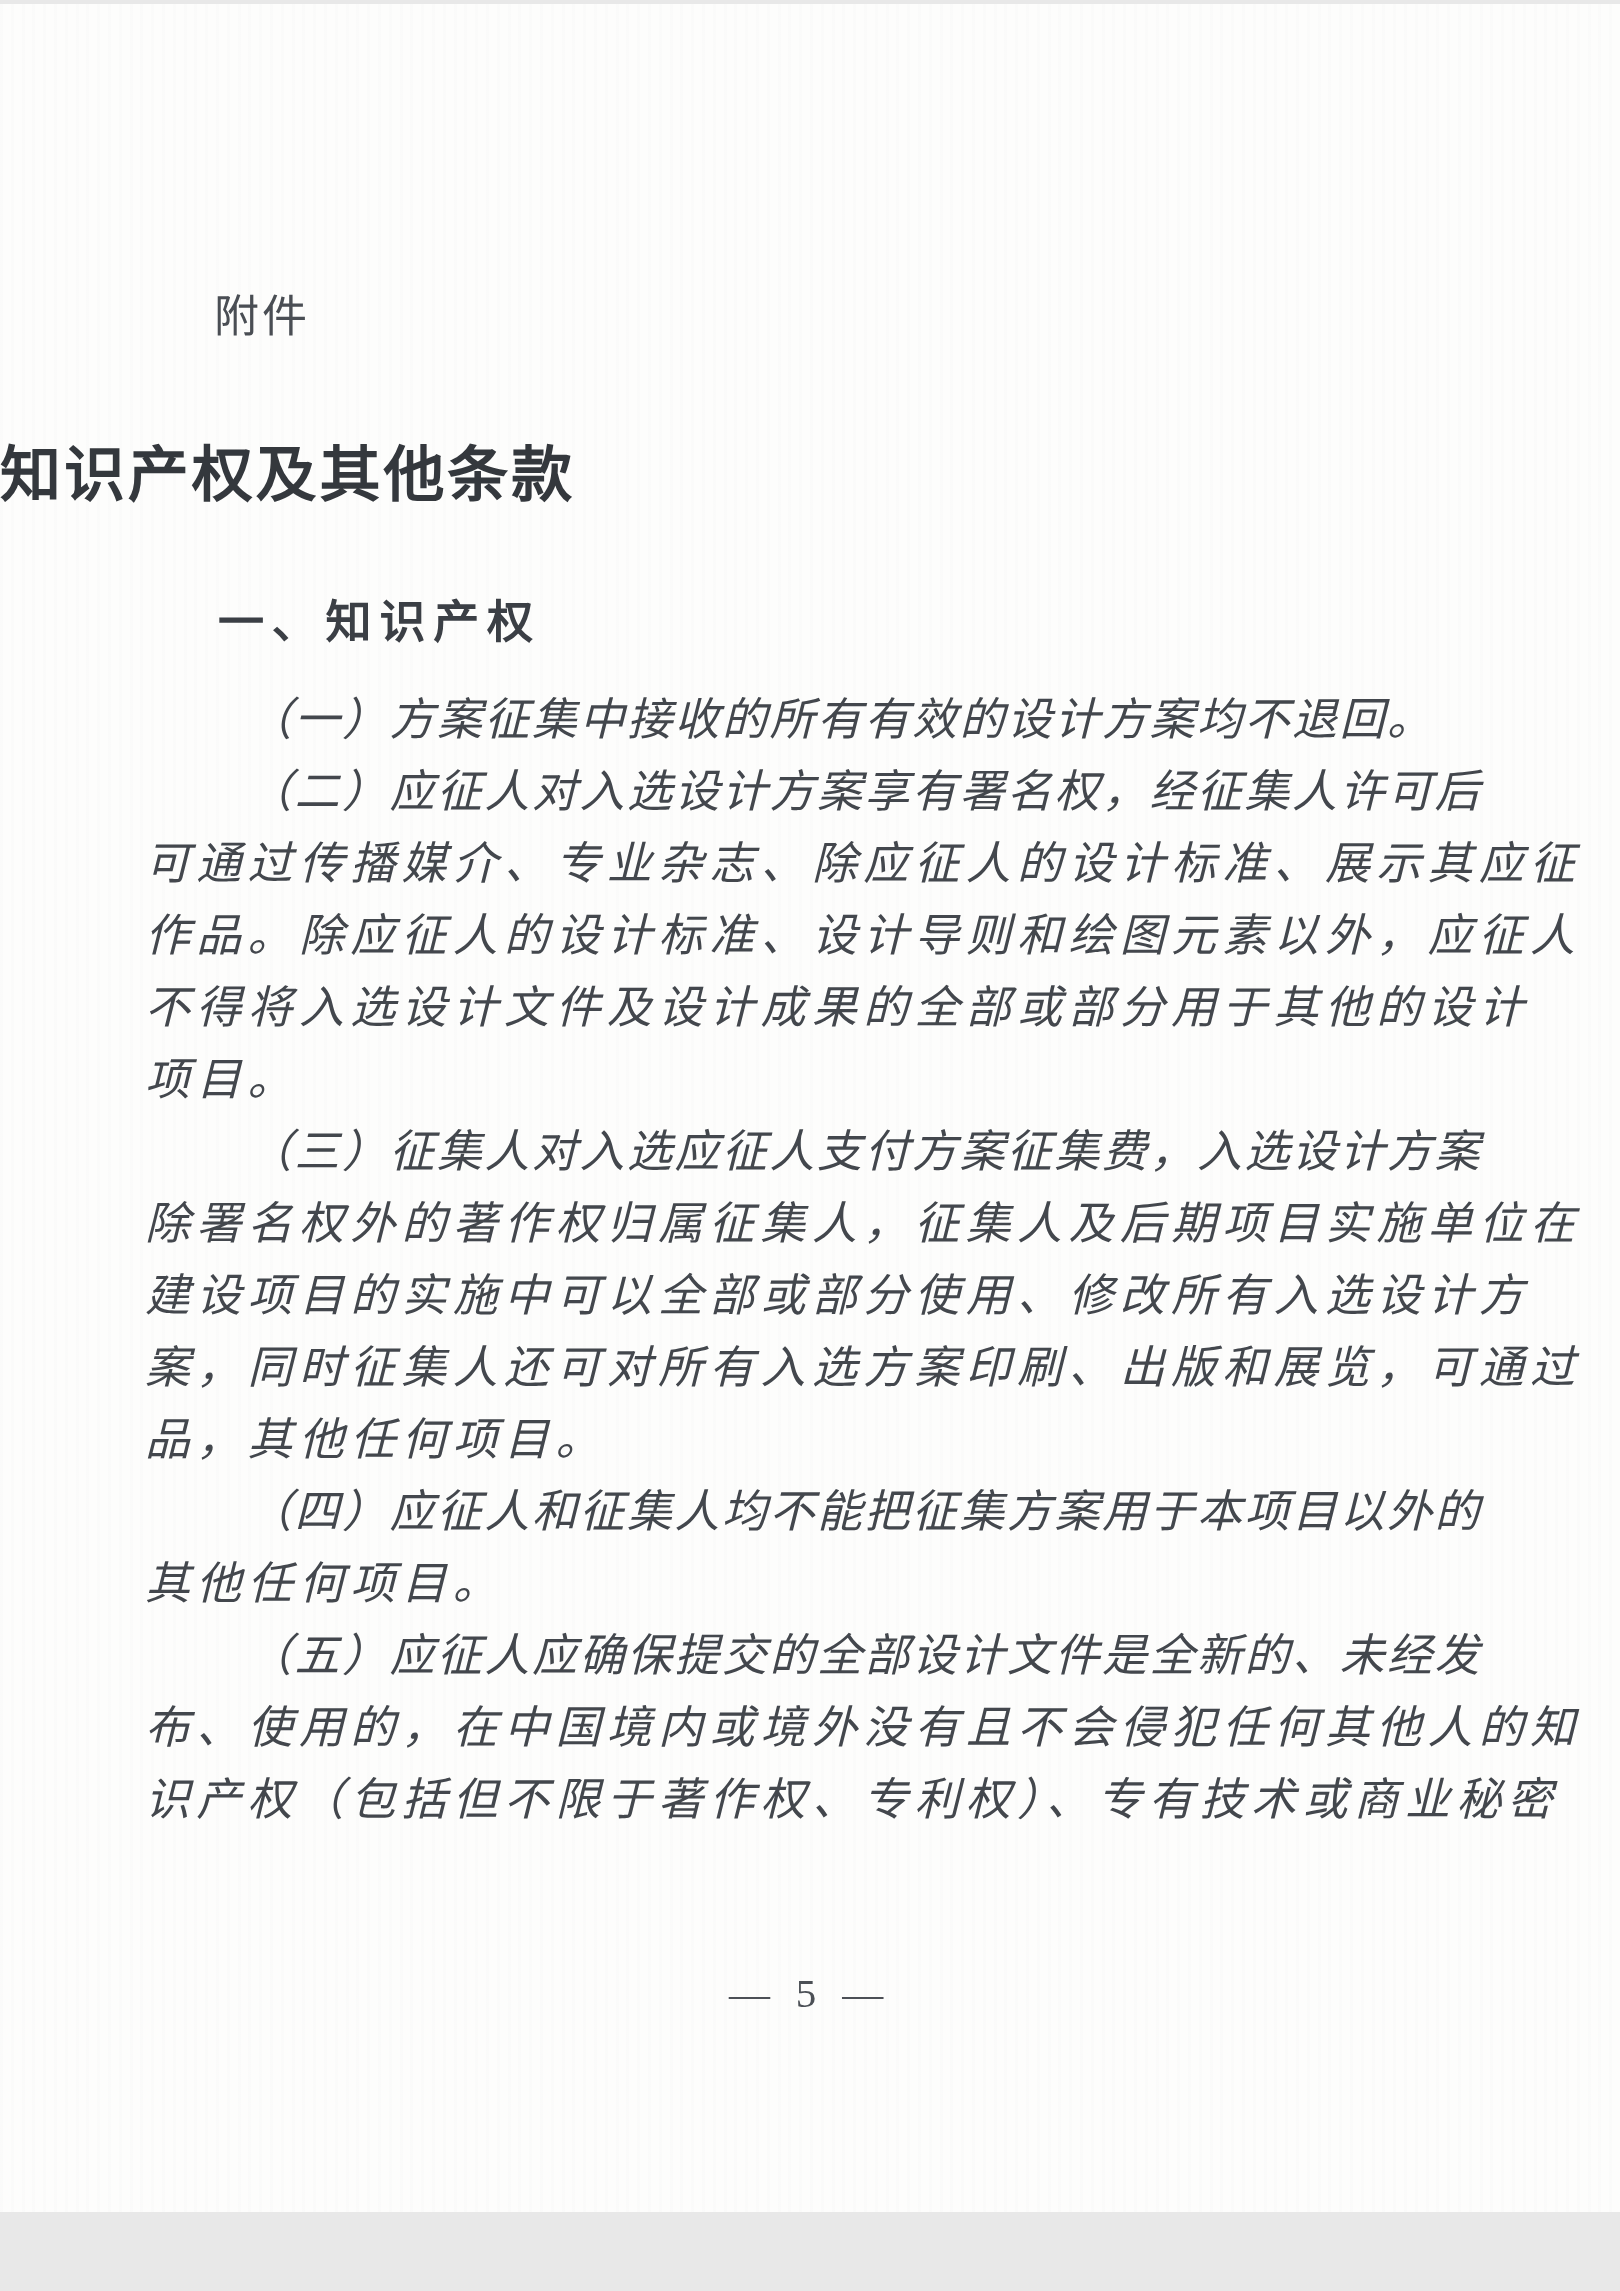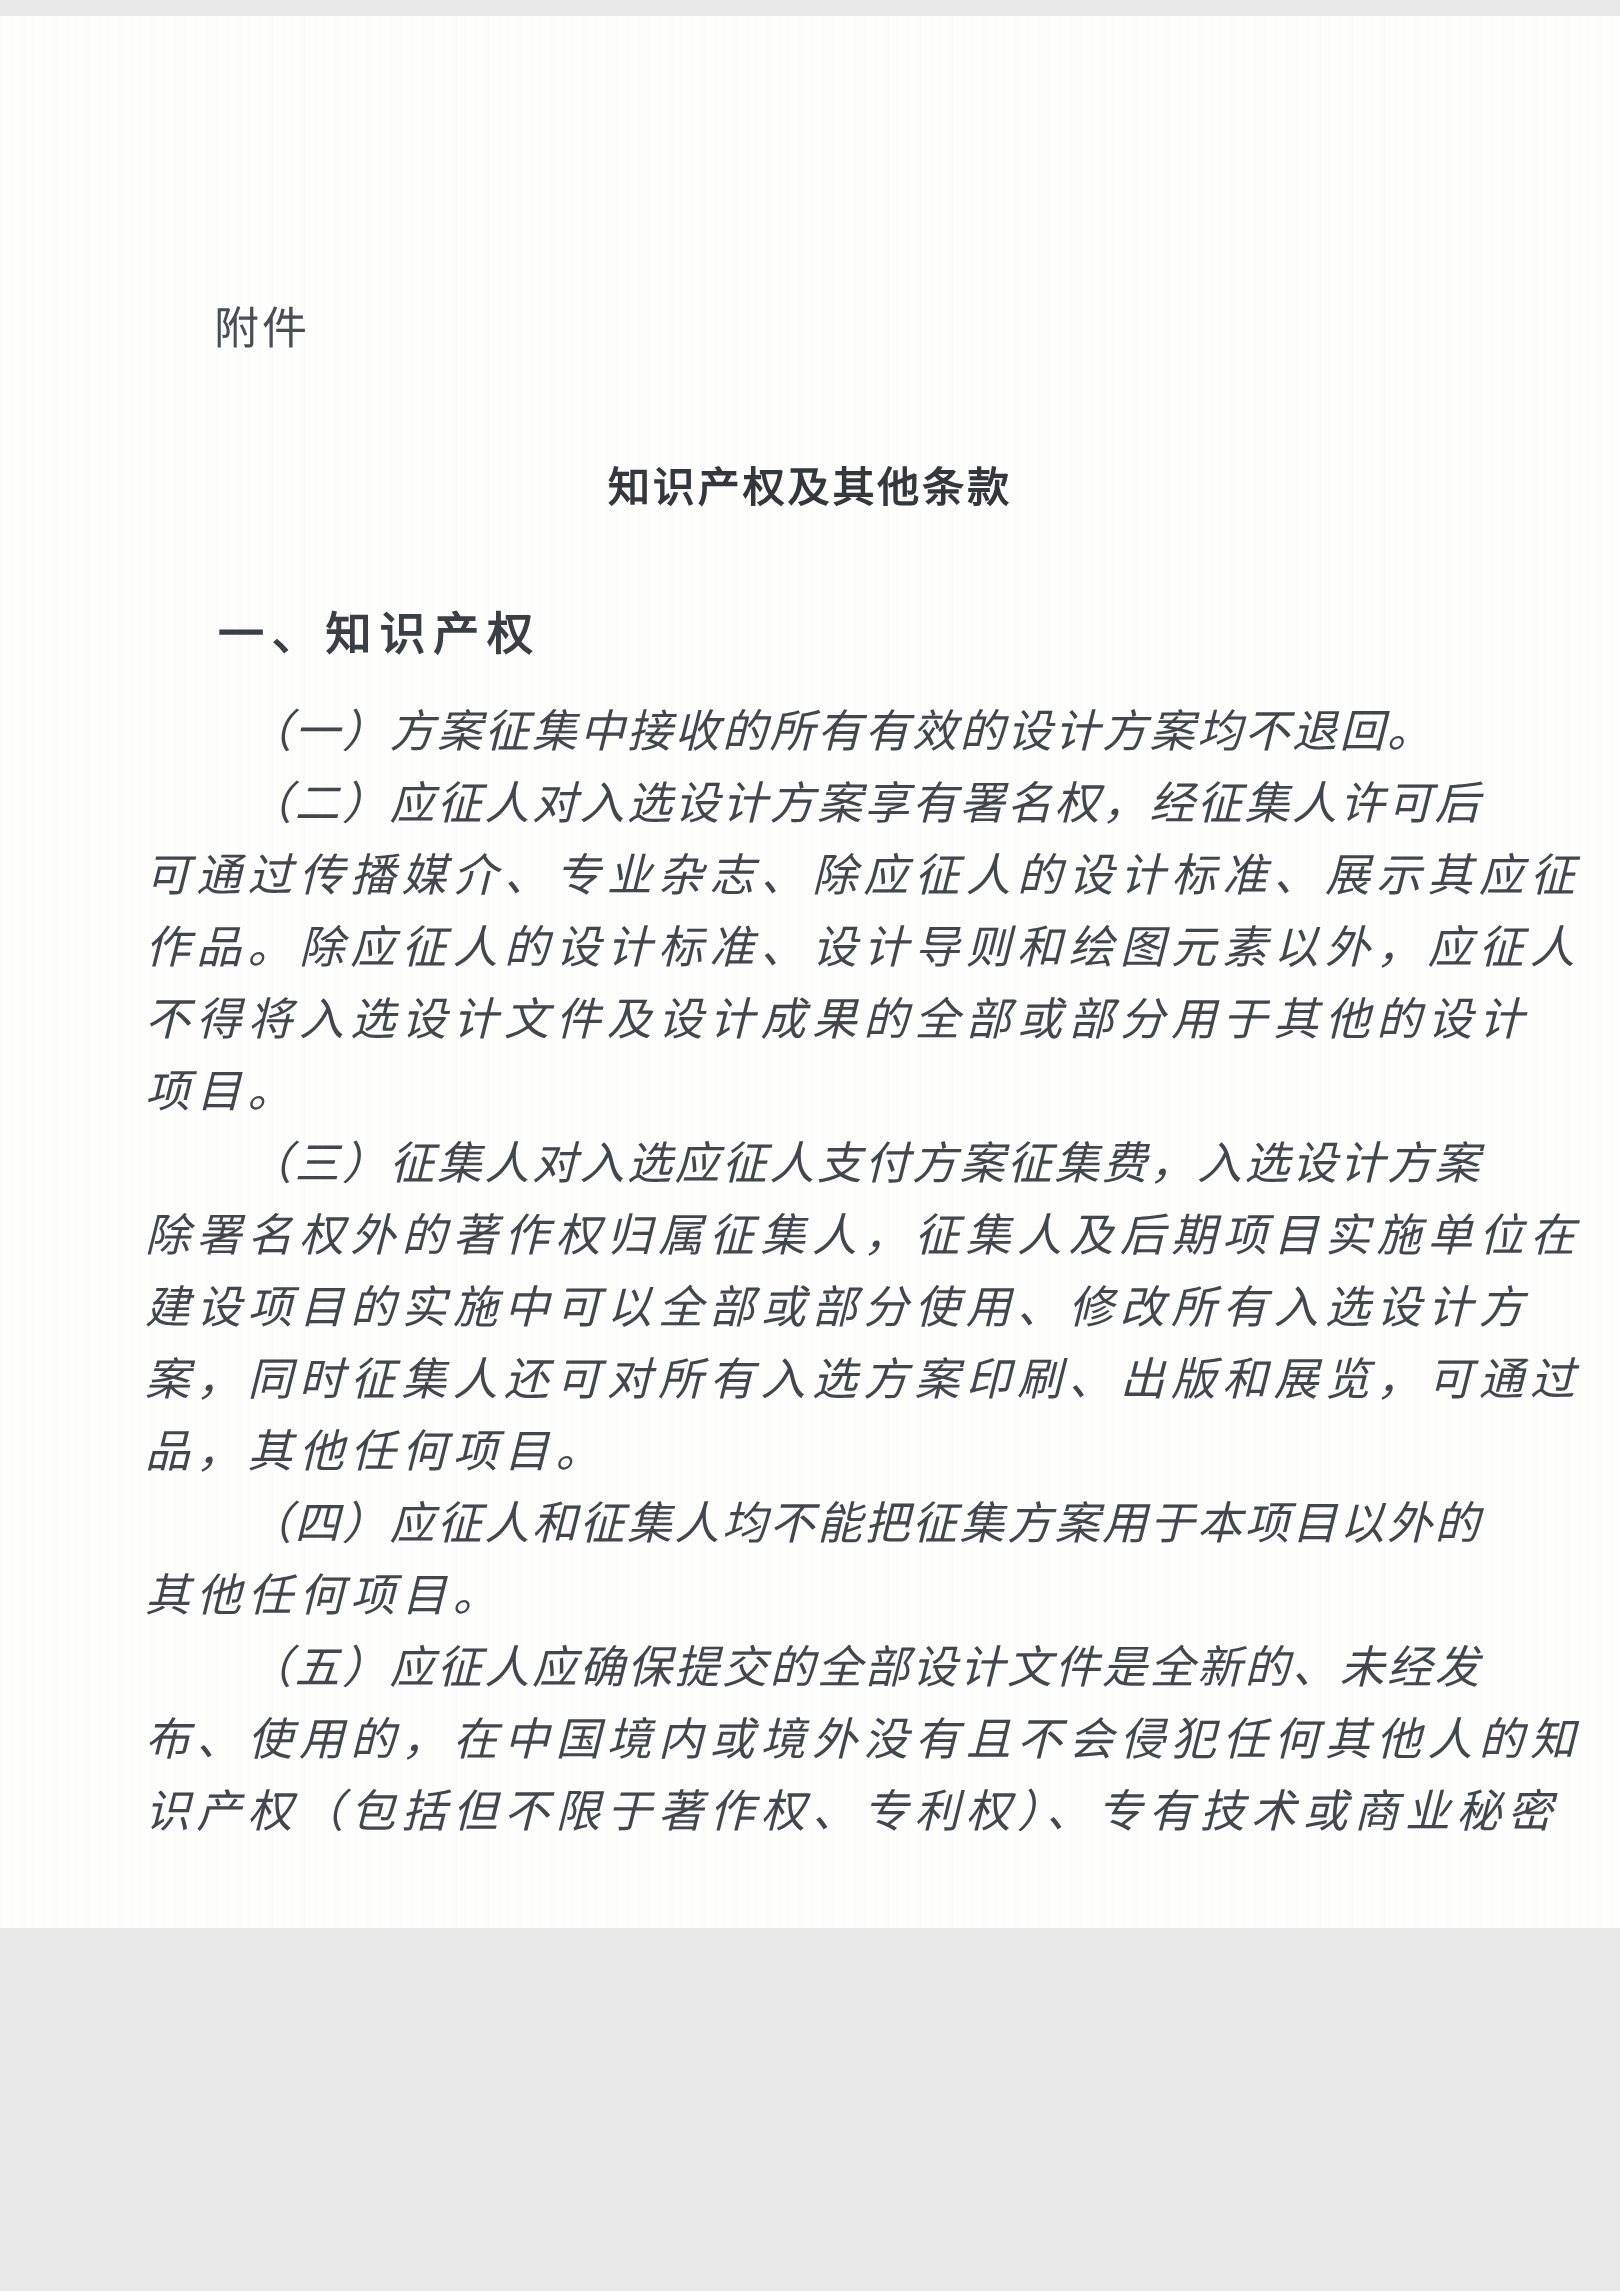--- a/index.html
+++ b/index.html
@@ -3,22 +3,22 @@
 <meta charset="utf-8">
 <style>
   html, body {
     margin: 0;
     padding: 0;
     background: #e8e8e8;
   }
   .page {
     position: relative;
     width: 1620px;
-    height: 1912px;
-    margin: 16px auto;
+    height: 2208px;
+    margin: 4px auto;
     background:
       repeating-linear-gradient(90deg,
         rgba(130, 140, 150, 0.02) 0px, rgba(130, 140, 150, 0.02) 2.9px,
         rgba(0, 0, 0, 0) 2.9px, rgba(0, 0, 0, 0) 10.8px),
       #fdfdfc;
     overflow: hidden;
     font-family: "Liberation Serif", serif;
   }
   .attachment {
     position: absolute;
@@ -28,22 +28,21 @@
     line-height: 55px;
     letter-spacing: 2.9px;
     color: #4a4e54;
   }
   .title {
     position: absolute;
     left: 0;
     top: 435px;
     width: 100%;
     margin: 0;
-    text-align: center;
-    font-size: 42px;
+    font-size: 61px;
     line-height: 74px;
     font-weight: 700;
     letter-spacing: 2.9px;
     color: #34383d;
     font-family: "Liberation Serif", serif;
   }
   .heading {
     position: absolute;
     left: 218px;
     top: 594px;

